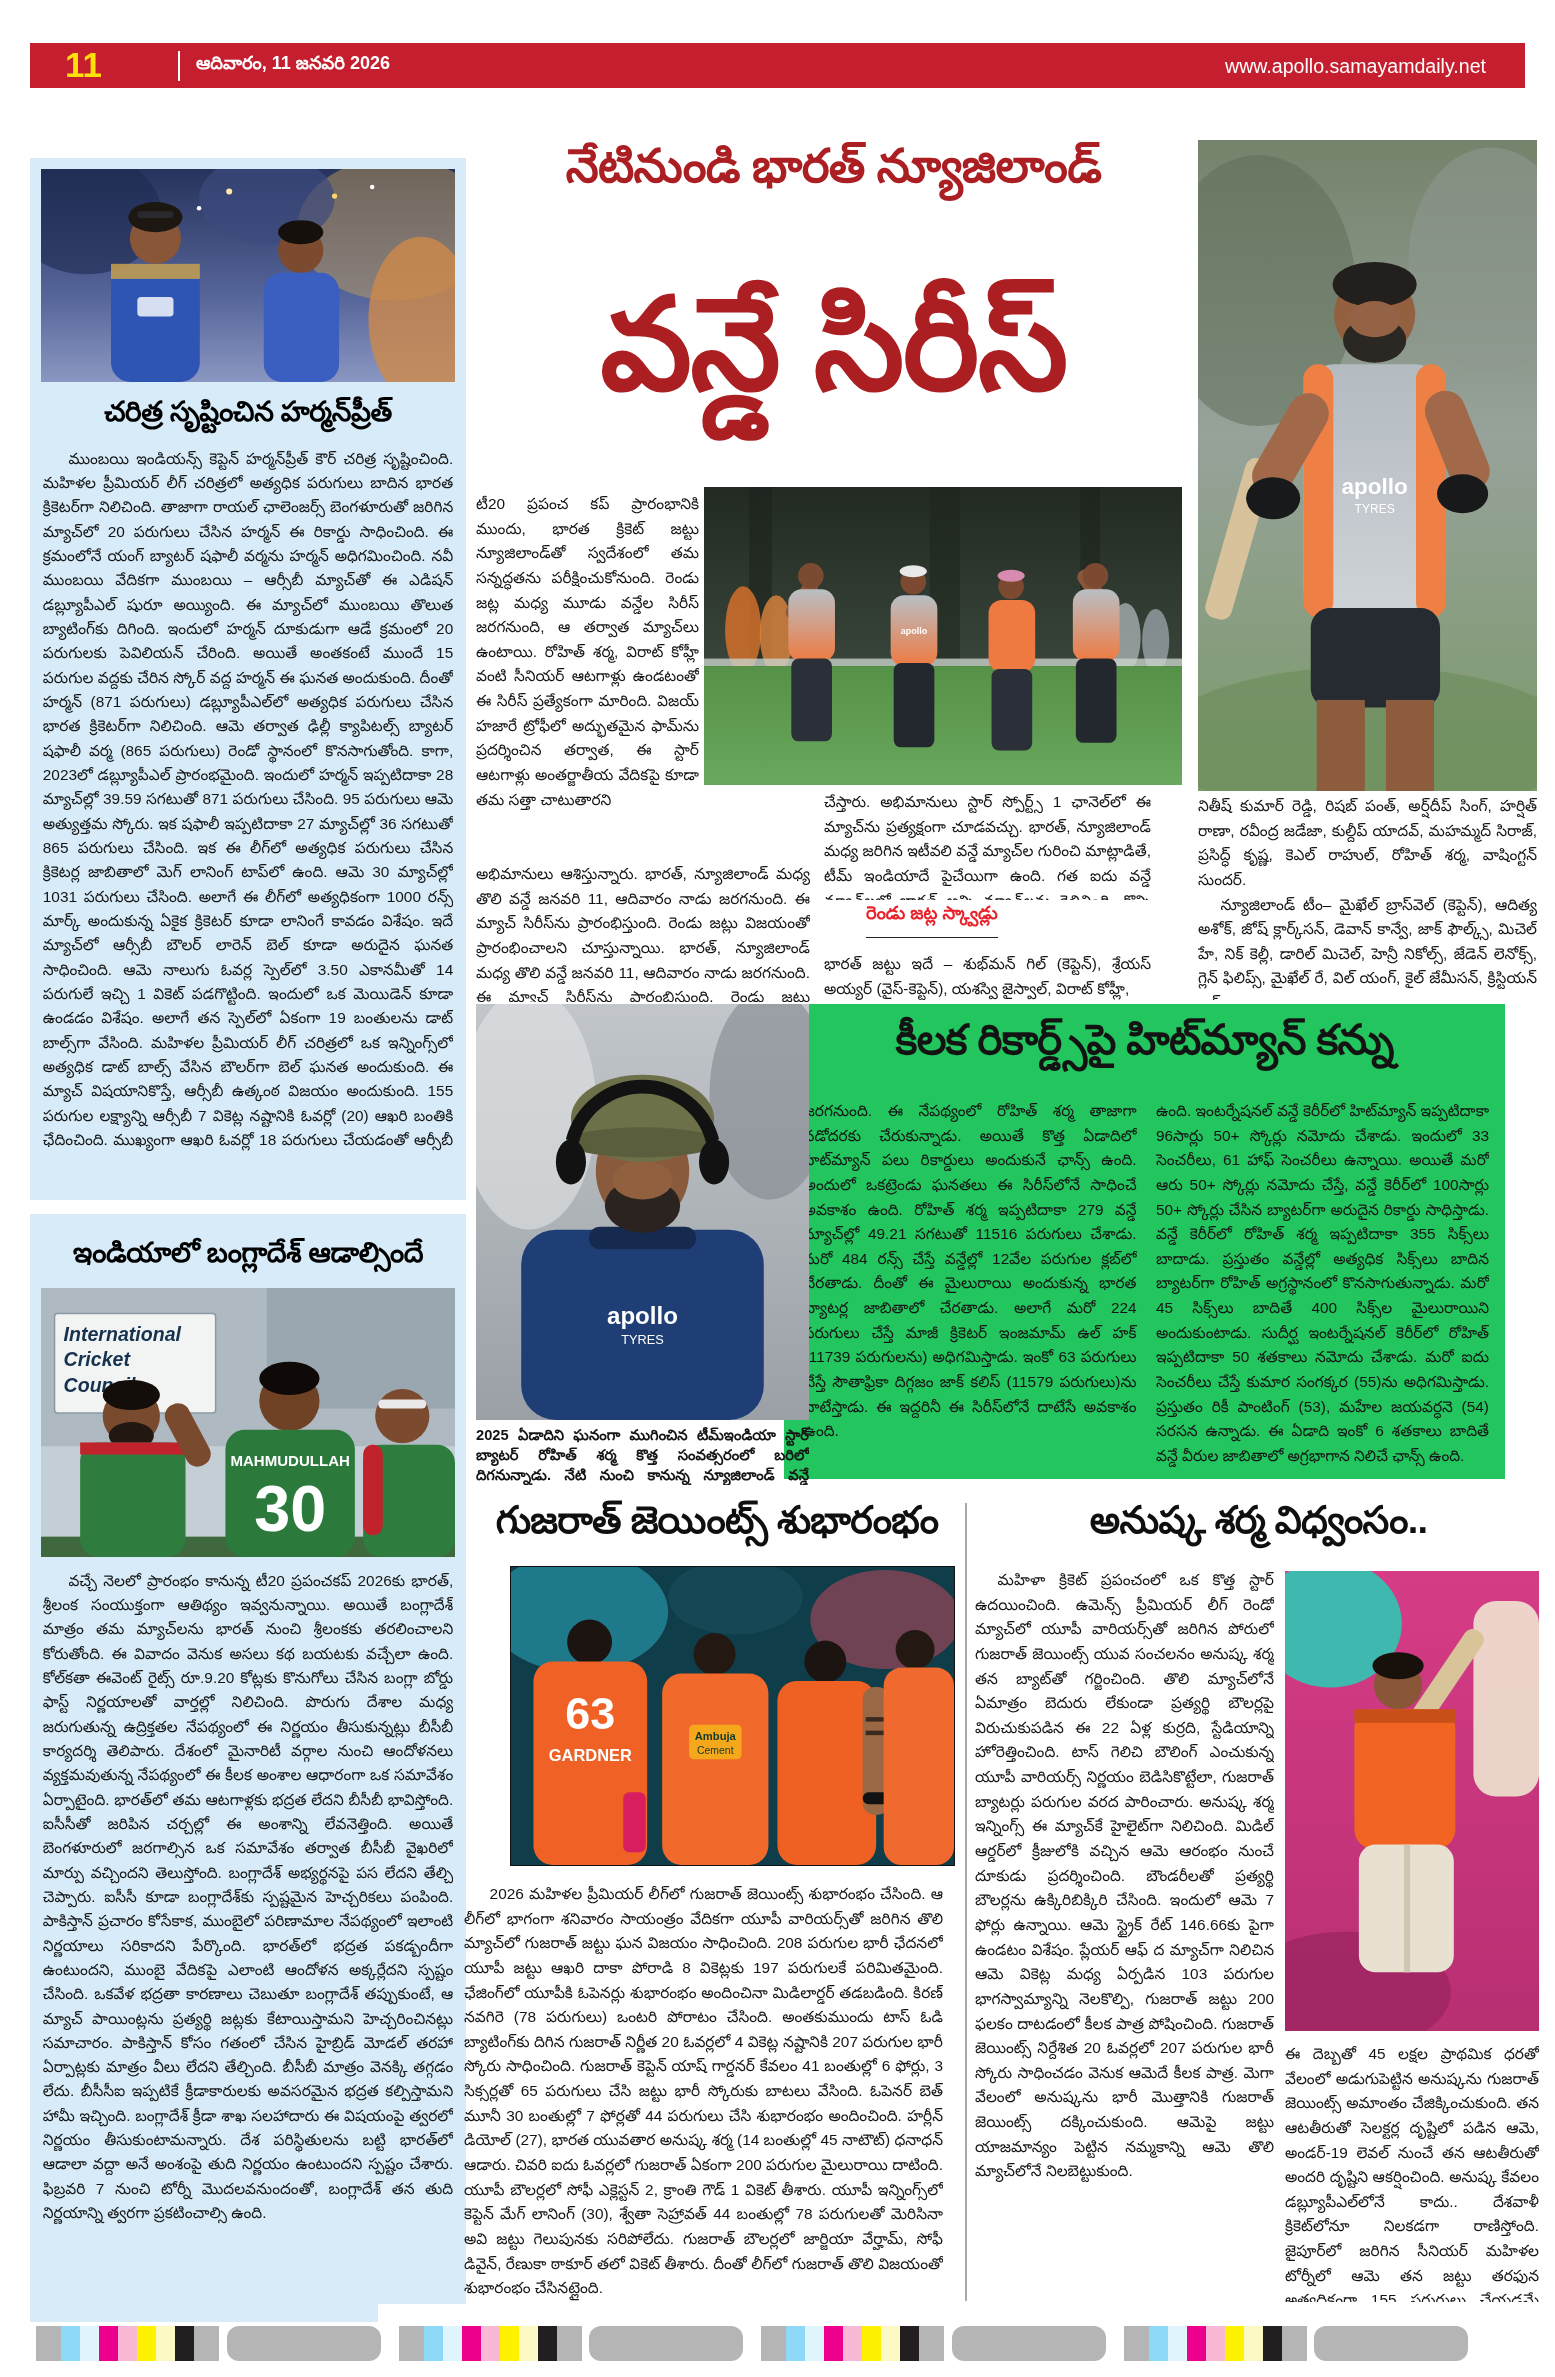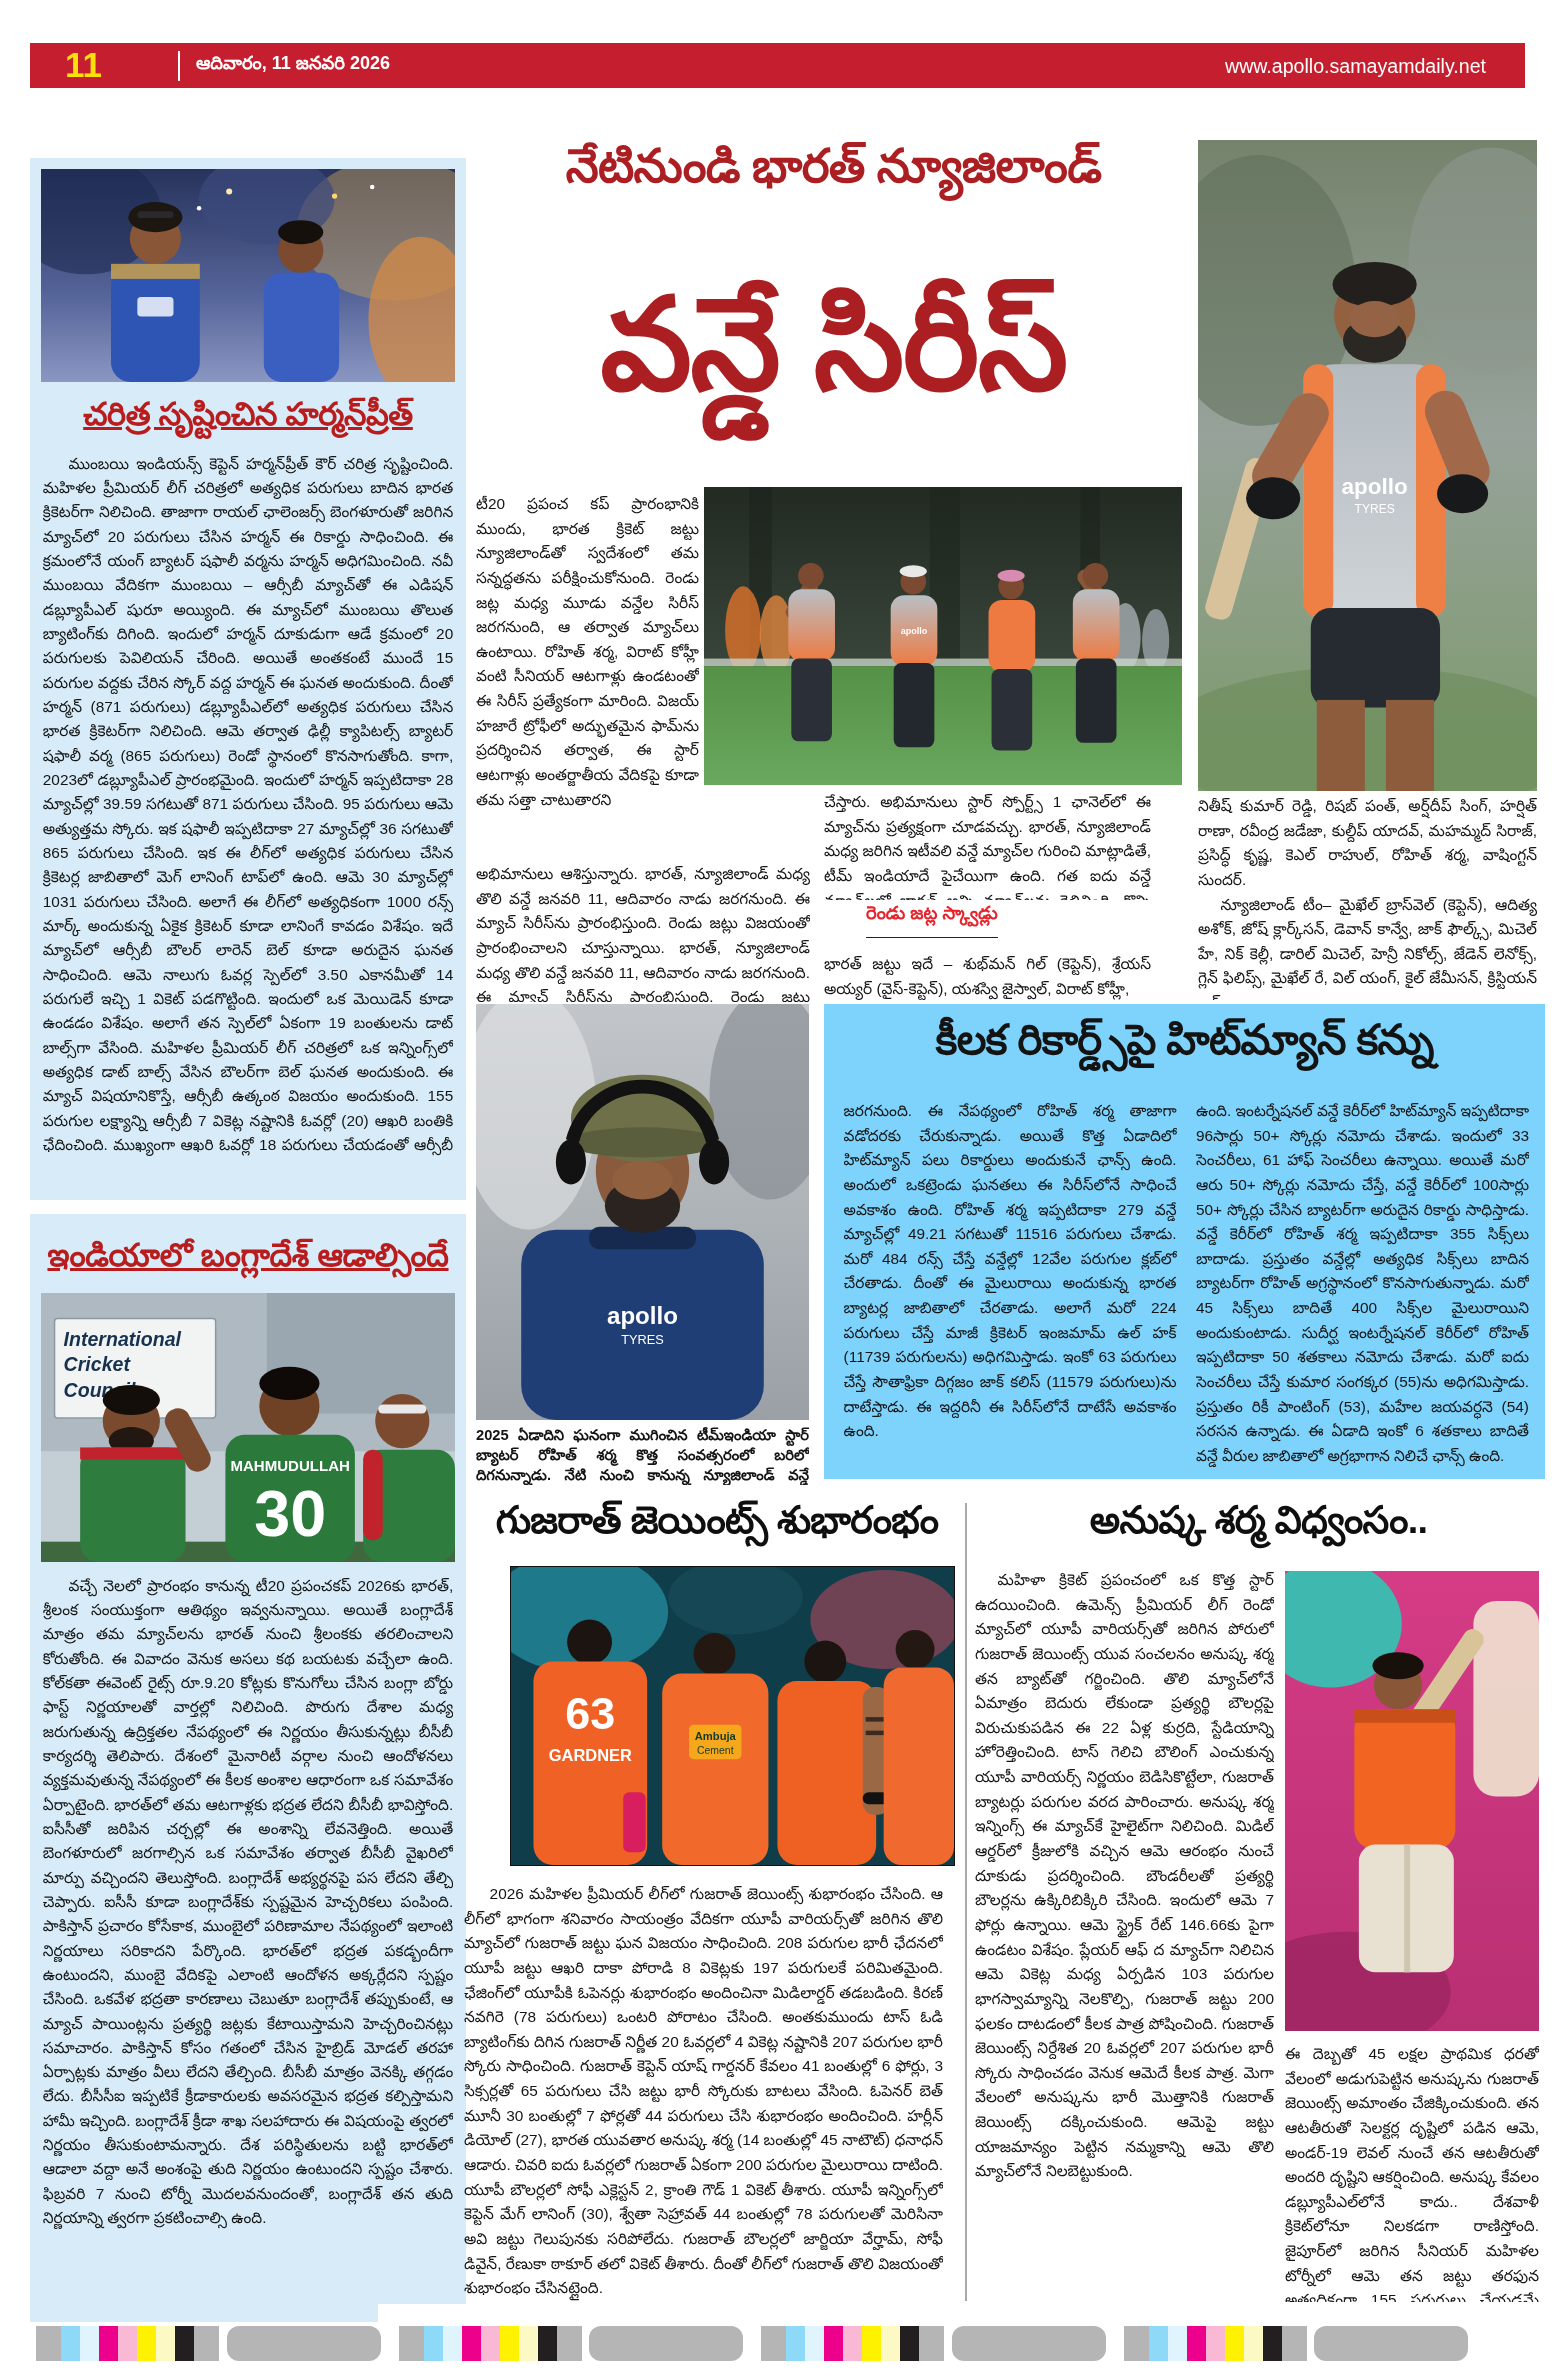--- a/index.html
+++ b/index.html
@@ -27,21 +27,21 @@
   #header-divider { position:absolute; left:148px; top:7.5px; width:2.3px; height:30px; background:#ffffff; }
   #edition-date { position:absolute; left:166px; top:9.8px; font-size:18px; font-weight:700; color:#ffffff; }
   #site-url { position:absolute; right:39px; top:12px; font-size:19.6px; color:#ffffff; }
 
   
   .blue-box { background:#d7ecf8; }
   #box-harman { left:30px; top:158px; width:436px; height:1042px; }
   #box-bangla { left:30px; top:1214px; width:436px; height:1090px; }
   #box-bangla-strip { left:30px; top:2304px; width:348px; height:18px; background:#d7ecf8; }
   .box-photo { display:block; margin:11.3px auto 0; }
-  .box-head { text-align:center; font-weight:800; font-size:32px; color:#b91c1c; margin-top:13.5px; letter-spacing:-0.4px;text-decoration:underline; }
+  .box-head { text-align:center; font-weight:800; font-size:28px; color:#000000; margin-top:13.5px; letter-spacing:-0.4px; }
   .box-body { margin:12px 12.8px 0; font-size:15.4px; line-height:1.58; text-align:justify; overflow:hidden; text-indent:25.6px; }
   #box-harman .box-body { height:707px; }
   #box-bangla .box-body { height:707px; }
 
   
   #lead-kicker { left:476px; top:138px; width:715px; text-align:center;
     font-size:47px; font-weight:800; color:#ab1f23; letter-spacing:-0.8px; }
   #lead-title { left:476px; top:205px; width:715px; text-align:center;
     font-size:129px; line-height:1.9; font-weight:800; color:#ab1f23; letter-spacing:-1.5px;
     height:280px; overflow:hidden; display:flex; align-items:center; justify-content:center; }
@@ -49,21 +49,21 @@
   #lead-col1  { left:476px;  top:492px;  width:223px; height:366px; }
   #lead-col1b { left:476px;  top:862px; width:334px; height:140px; }
   #lead-col2  { left:824px; top:790px; width:327px; height:110px; }
   #squads-head { left:866px; top:903px; font-size:18px; font-weight:800; color:#e8232b;
     border-bottom:1.5px solid #222; padding-bottom:9px; }
   #india-squad { left:824px; top:952px; width:327px; height:50px; }
   #right-names { left:1198px; top:794px; width:339px; height:206px; }
   #right-names p + p { text-indent:22.6px; }
 
   
-  #hitman-box { left:824px; top:1004px; width:721px; height:475px; background:#7dd3fc; }
+  #hitman-box { left:784px; top:1004px; width:721px; height:475px; background:#22c55e; }
   #hitman-head { text-align:center; font-weight:800; font-size:42px; color:#131313; margin-top:12px; letter-spacing:-0.8px; }
   .hitman-col { position:absolute; top:95px; width:333px; height:369px;
     font-size:15.4px; line-height:1.6; text-align:justify; overflow:hidden; }
   #hitman-col1 { left:19.6px; }
   #hitman-col2 { left:372px; }
 
   #rohit-caption { left:476px; top:1426px; width:333px; height:59px;
     font-size:14.7px; font-weight:600; line-height:1.35; text-align:justify; overflow:hidden; }
 
   

